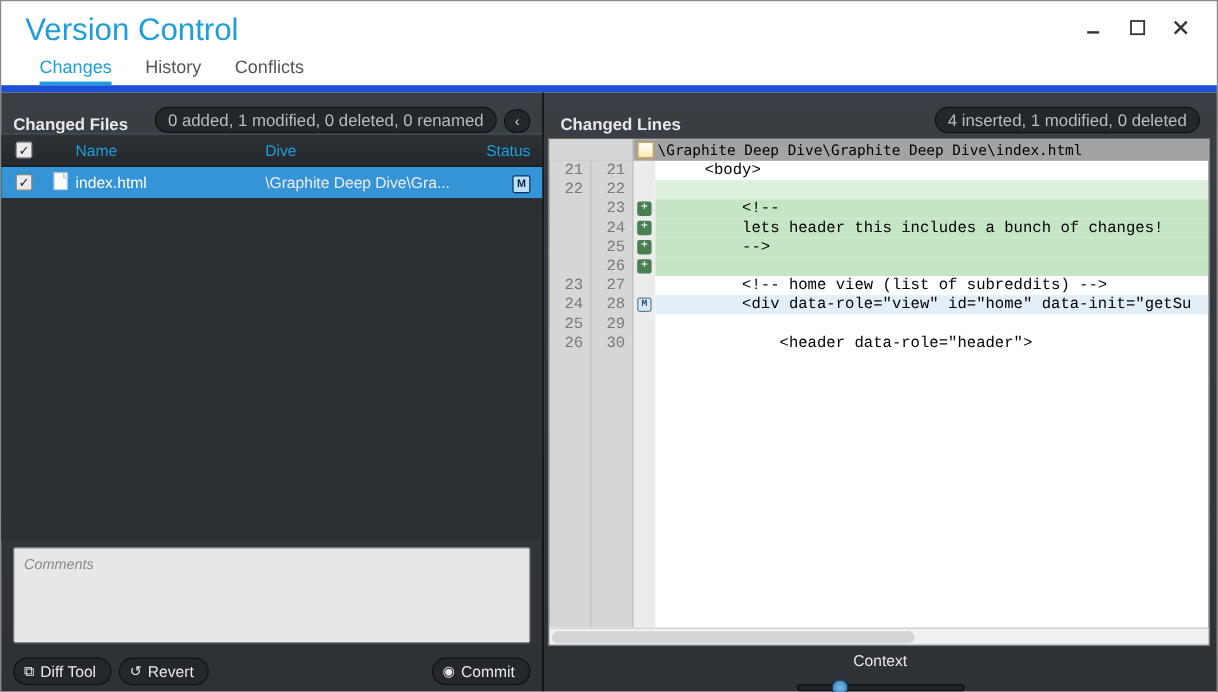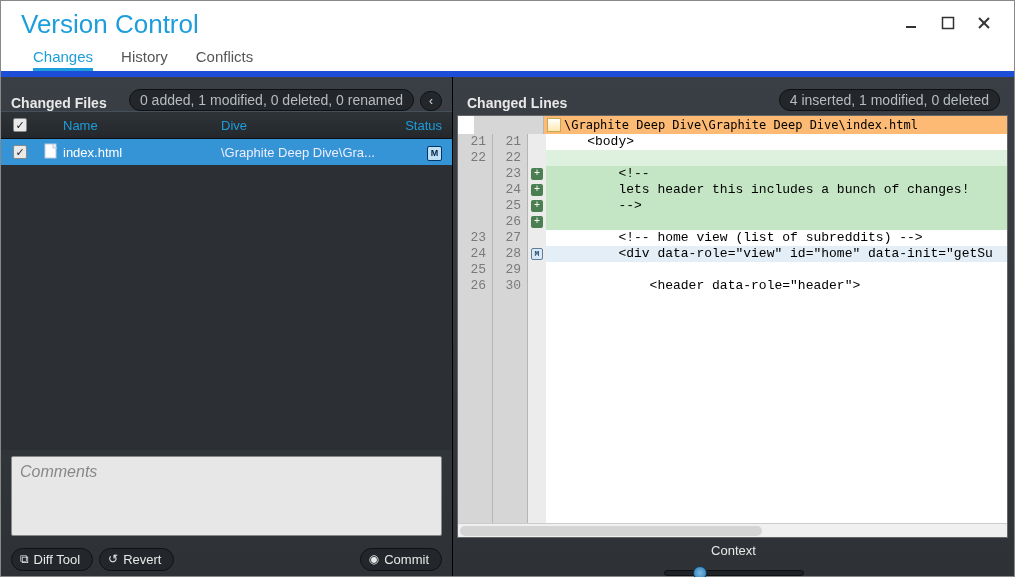--- a/index.html
+++ b/index.html
@@ -31,31 +31,31 @@
   .c-path { width: 166px; }
   .c-status { flex:1; text-align: right; padding-right: 10px; }
 
   .filelist { flex: 1; background: #2c3034; overflow:auto;}
   .file-row { height: 26px; display: flex; align-items: center; background: #3494d6; color: #fff; font-size: 13px; }
   .file-row .c-icon { display:flex; align-items:center; justify-content:center;}
   .file-row .c-path { color: #eef; overflow:hidden; text-overflow: ellipsis; white-space:nowrap;}
   .badge { display:inline-block; width:15px; height:15px; border:1px solid #036; background:#bfe0f5; color:#024; font-size:9px; font-weight:bold; line-height:13px; text-align:center; border-radius:2px;}
   .chk { width:14px; height:14px; border:1px solid #888; background:#eaeaea; border-radius:2px; display:flex; align-items:center; justify-content:center; font-size:11px; color:#222;}
 
-  .comments { margin: 6px 10px; height: 80px; background: #e7e7e7; border: 1px solid #888; border-radius:2px; padding: 6px 8px; color: #888; font-style: italic; font-size: 16px;}
+  .comments { margin: 6px 10px; height: 80px; background: #e7e7e7; border: 1px solid #888; border-radius:2px; padding: 6px 8px; color: #888; font-style: italic; font-size: 12px;}
 
   .left-footer { height: 34px; display:flex; align-items:center; padding: 0 10px; gap:6px;}
   .btn-pill { background:#23272b; border:1px solid #111; border-radius: 12px; color:#e8e8e8; padding: 3px 12px 3px 8px; display:flex; align-items:center; gap:5px; font-size:13px;}
   .btn-pill .ico { font-size:12px; }
   .spacer { flex:1; }
 
   
   .right { flex:1; display:flex; flex-direction:column; }
   .diff-area { flex:1; background:#fff; margin:4px 6px 4px 4px; border:1px solid #666; display:flex; flex-direction:column; }
-  .filepath-bar { height:18px; display:flex; align-items:center; background:#fdba74; font-family: Consolas, monospace; font-size:12px;margin-left:16px; }
+  .filepath-bar { height:18px; display:flex; align-items:center; background:#a3a3a3; font-family: Consolas, monospace; font-size:12px; }
   .filepath-bar .pad { width: 70px; background:#d6d6d6; height:100%; border-right:1px solid #b5b5b5;}
   .filepath-bar .fileico { width:14px; height:14px; margin:0 3px; background:linear-gradient(#fff,#ffe8b0); border:1px solid #c7a553;}
   .diff-body { flex:1; display:flex; font-family: Consolas, 'Courier New', monospace; font-size:13px; overflow:hidden; position:relative;}
   .gutter { width:35px; background:#d6d6d6; border-right:1px solid #b5b5b5; color:#7a7a7a; text-align:right;}
   .gutter .ln { height:16px; line-height:16px; padding-right:6px;}
   .mk { width:18px; background:#ececec; }
   .mk .m { height:16px; display:flex; align-items:center; justify-content:center;}
   .plus-mark { width:12px; height:12px; background:#4a7f52; color:#fff; font-size:10px; line-height:12px; text-align:center; border-radius:2px;}
   .mod-mark { width:12px; height:12px; border:1px solid #5b7f9e; background:#d8e8f4; color:#2a4e6c; font-size:8px; font-weight:bold; line-height:10px; text-align:center; border-radius:2px;}
   .code { flex:1; overflow:hidden;}

